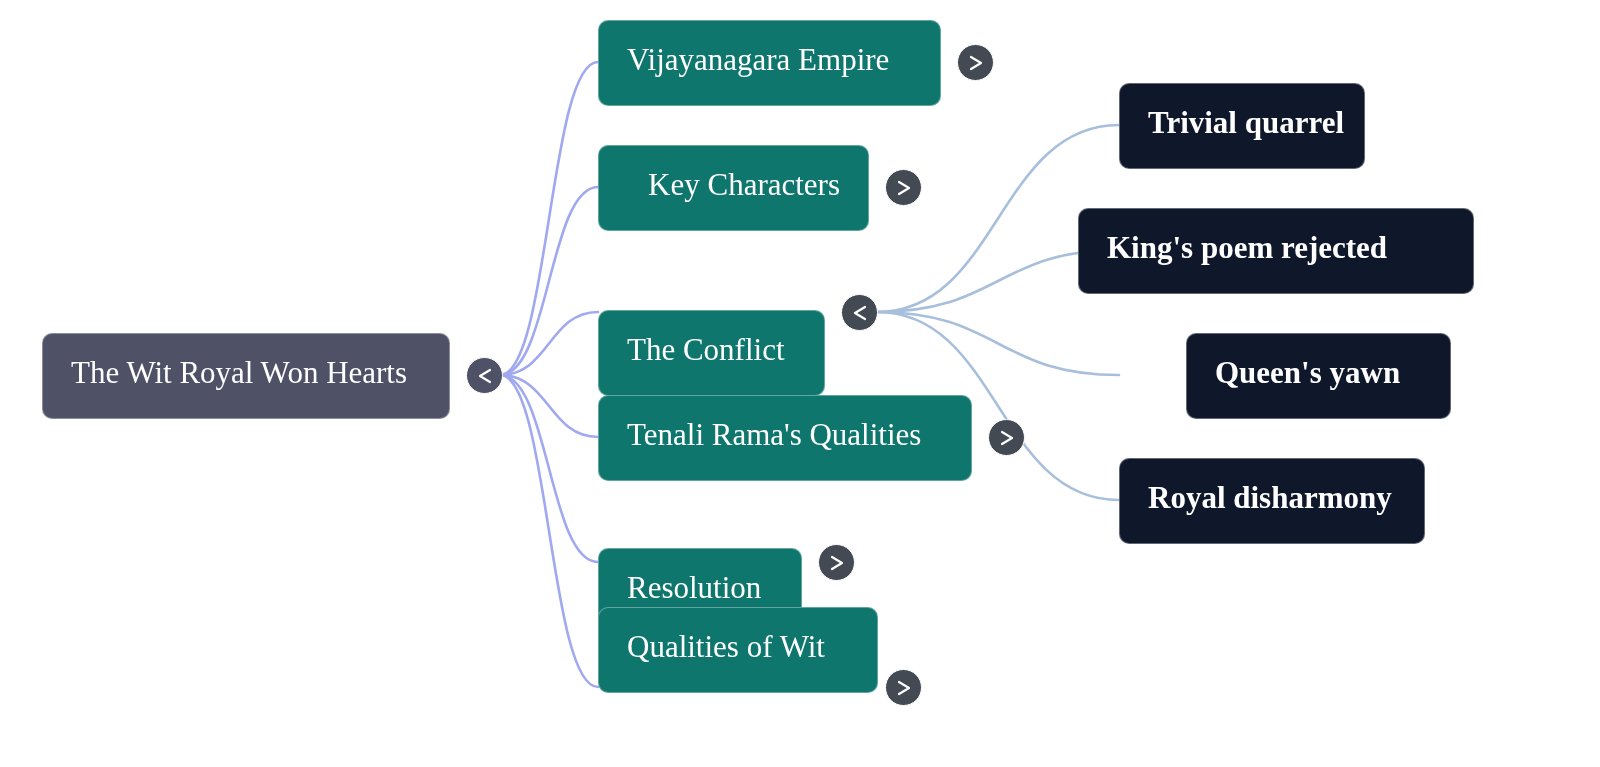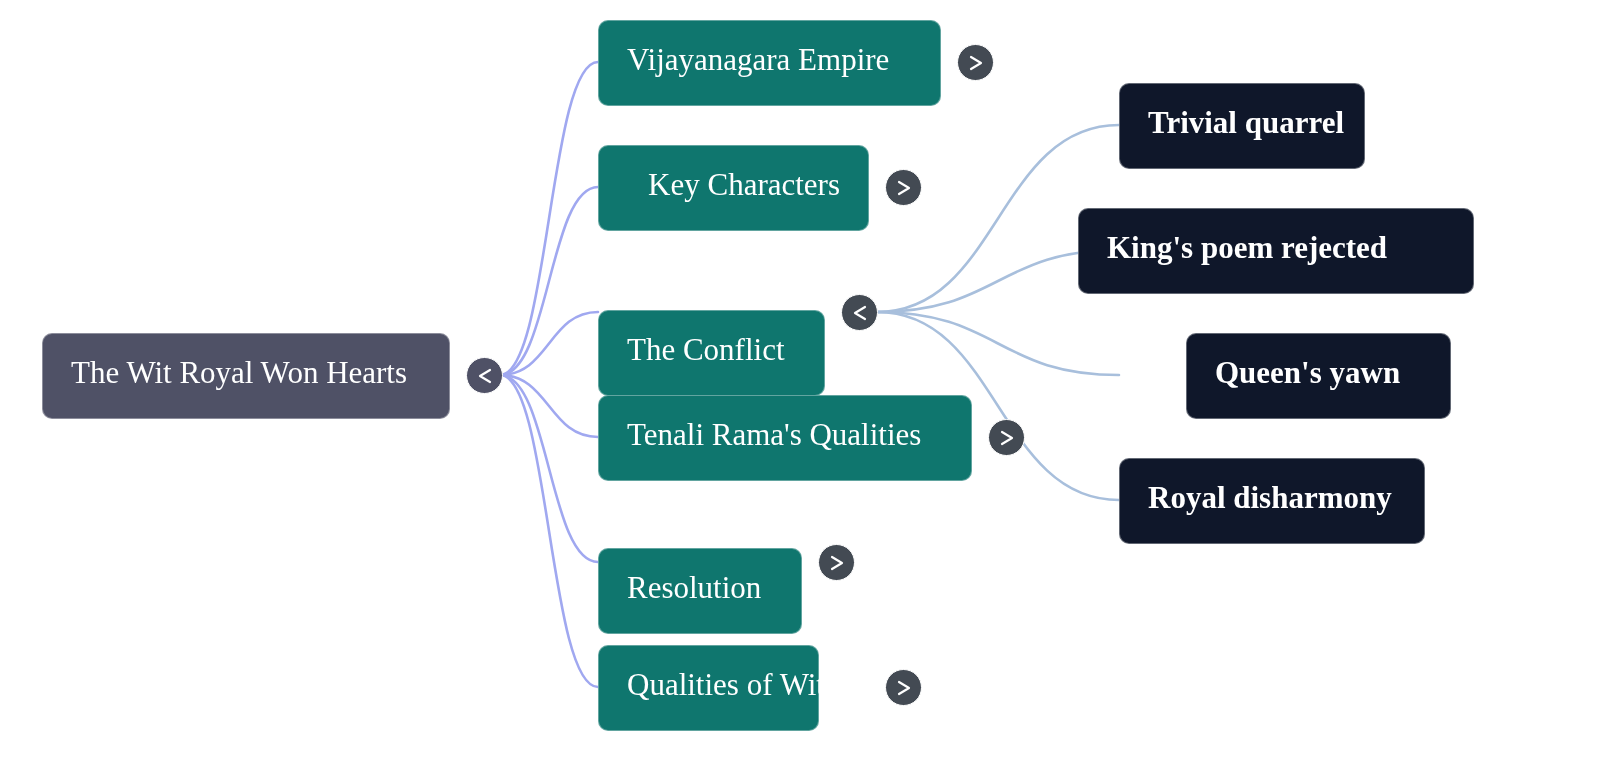--- a/index.html
+++ b/index.html
@@ -129,21 +129,21 @@
 
 <div class="node l1" style="left:598px; top:520px; width:204px;margin-top:28px;">
   <span>Resolution</span>
 </div>
 <div class="toggle" style="left:818px; top:544px;">
   <svg viewBox="0 0 18 18">
     <polyline points="4,3 14,9 4,15" fill="none" stroke="#ffffff" stroke-width="2.2" stroke-linecap="round" stroke-linejoin="round"></polyline>
   </svg>
 </div>
 
-<div class="node l1" style="left:598px; top:645px; width:221px;">
+<div class="node l1" style="left:598px; top:607px; width:280px;">
   <span>Qualities of Wit</span>
 </div>
 <div class="toggle" style="left:885px; top:669px;">
   <svg viewBox="0 0 18 18">
     <polyline points="4,3 14,9 4,15" fill="none" stroke="#ffffff" stroke-width="2.2" stroke-linecap="round" stroke-linejoin="round"></polyline>
   </svg>
 </div>
 
 <div class="node l2" style="left:1119px; top:83px; width:246px;">
   <span>Trivial quarrel</span>

